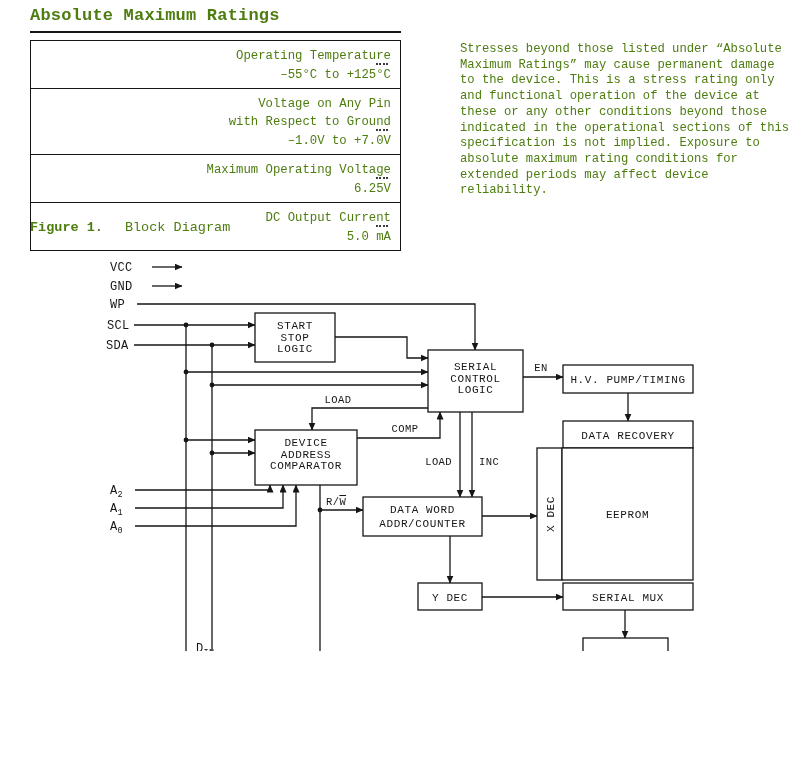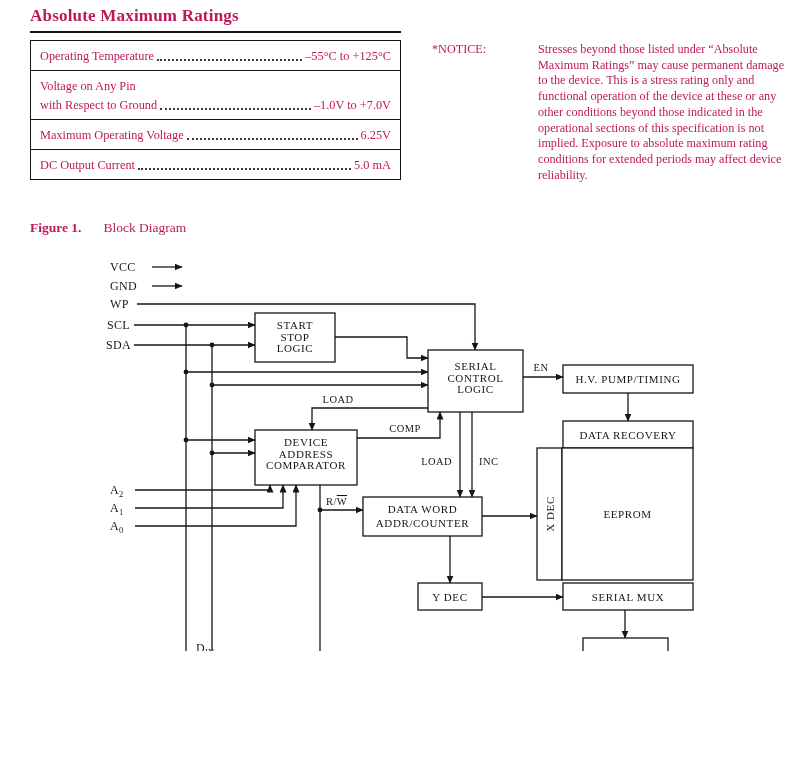--- a/index.html
+++ b/index.html
@@ -1,25 +1,25 @@
 <!DOCTYPE html>
 <html><head>
 <meta charset="utf-8">
 <style>
   html,body{margin:0;padding:0;background:#fff;}
   .page{position:relative;width:807px;height:651px;background:#fff;overflow:hidden;
-        font-family:Liberation Serif, serif;color:#be185d;}
+        font-family:Liberation Mono, monospace;color:#4d7c0f;}
 
   .title{position:absolute;left:30px;top:6px;font-size:17px;font-weight:700;letter-spacing:.2px;}
   .title-rule{position:absolute;left:30px;top:31px;width:371px;border-top:2px solid #141414;}
 
   .ratings{position:absolute;left:30px;top:40px;width:371px;border:1.4px solid #141414;box-sizing:border-box;}
   .r-row{border-bottom:1.2px solid #141414;padding:8px 9px 6px 9px;font-size:12.3px;}
   .r-row:last-child{border-bottom:none;text-align:right;}
-  .r-line{display:flex;align-items:flex-end;}
+  .r-line{display:flex;align-items:flex-end;flex-direction:column;}
   .r-line.first{margin-bottom:4px;}
   .dots{flex:1;border-bottom:2px dotted #3c3c3c;margin:0 3px 3px 3px;min-width:12px;}
   .r-val{white-space:nowrap;}
 
   .notice{position:absolute;left:432px;top:42px;width:364px;display:flex;font-size:12.2px;line-height:15.7px;}
   .notice-label{width:78px;flex:none;}
   .notice-text{flex:1;margin-left:28px;}
 
   .figcap{position:absolute;left:30px;top:220px;font-size:13.5px;}
   .figb{font-weight:700;margin-right:22px;}
@@ -69,21 +69,20 @@
     <div class="r-row">
       <div class="r-line">
         <span>DC Output Current</span>
         <span class="dots"></span>
         <span class="r-val">5.0 mA</span>
       </div>
     </div>
   </div>
 
   <div class="notice">
-    <div class="notice-label">*NOTICE:</div>
     <div class="notice-text">Stresses beyond those listed under “Absolute Maximum Ratings” may cause permanent damage to the device. This is a stress rating only and functional operation of the device at these or any other conditions beyond those indicated in the operational sections of this specification is not implied. Exposure to absolute maximum rating conditions for extended periods may affect device reliability.</div>
   </div>
 
   <div class="figcap">
     <span class="figb">Figure 1.</span><span>Block Diagram</span>
   </div>
 
   <svg class="diagram" width="807" height="519" viewBox="0 255 807 519" xmlns="http://www.w3.org/2000/svg">
     <defs>
       <marker id="ah" markerUnits="userSpaceOnUse" markerWidth="10" markerHeight="8" refX="7.5" refY="3.5" orient="auto">

